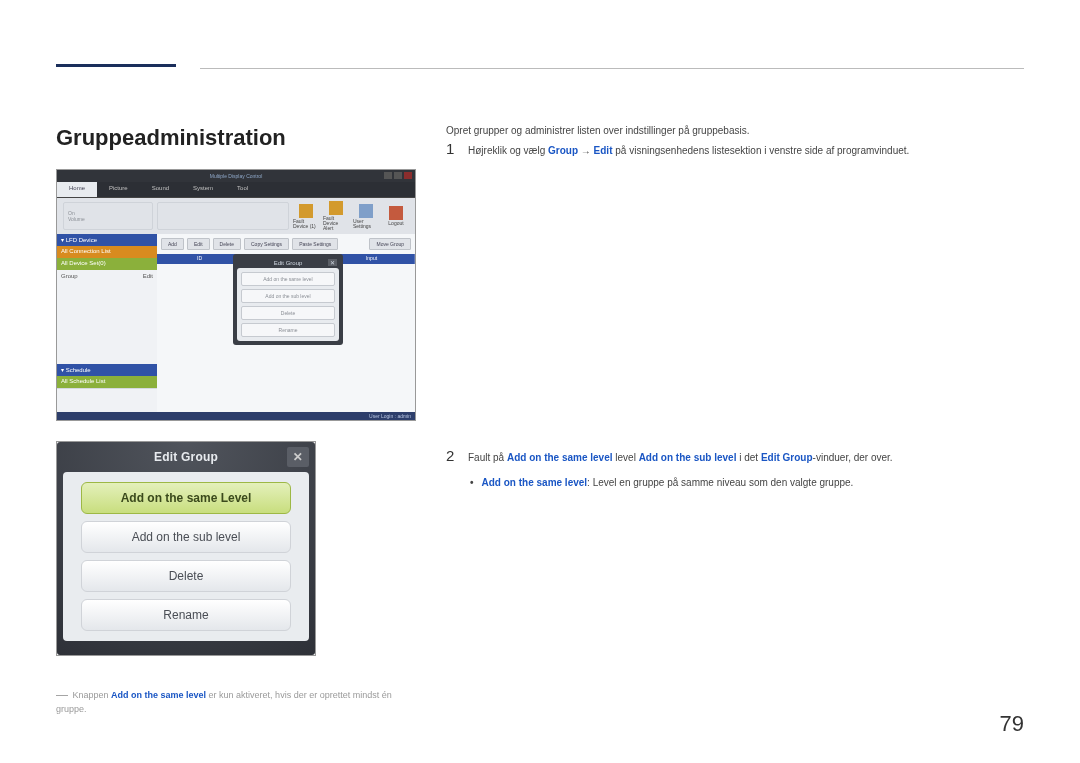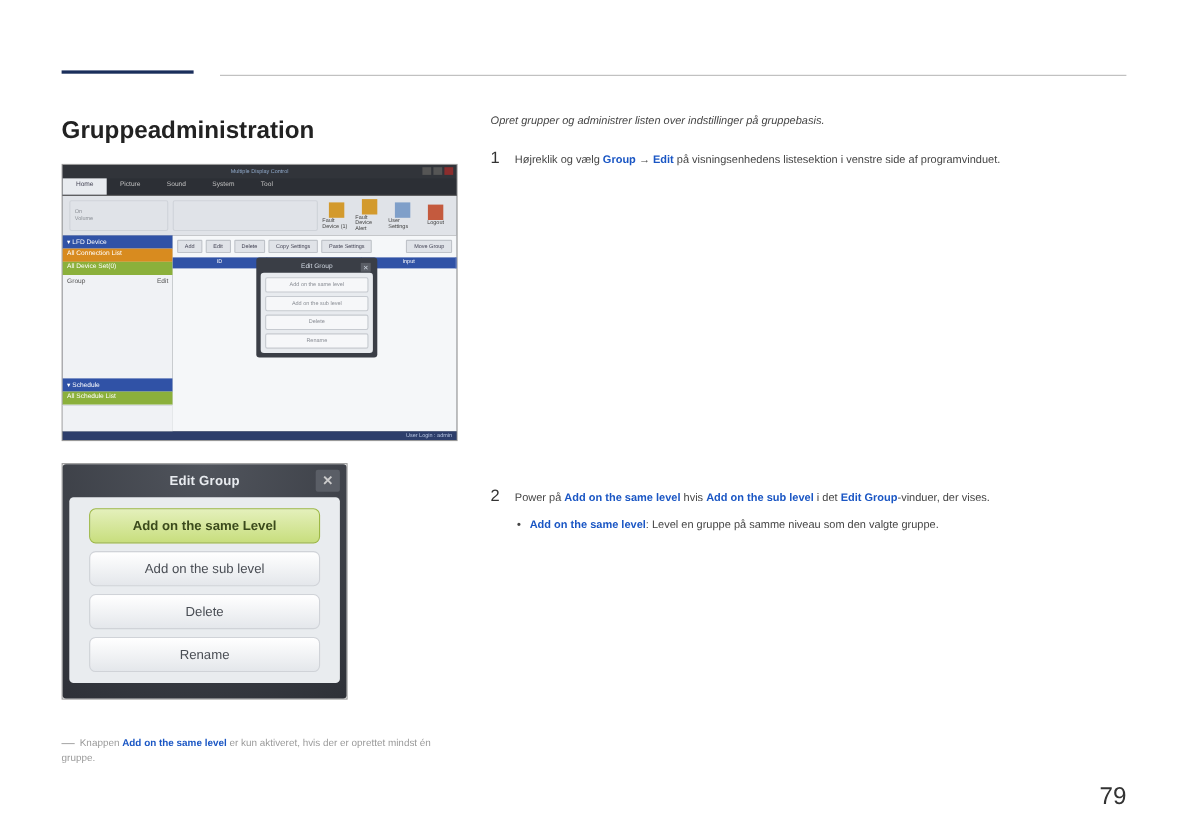--- a/index.html
+++ b/index.html
@@ -8,21 +8,21 @@
       padding: 0;
     }
     body {
       font-family: Arial, Helvetica, sans-serif;
       background: #fff;
       width: 1080px;
       height: 763px;
       position: relative;
     }
     .page-container {
-      padding: 60px 56px 0 56px;
+      padding: 80px 56px 0 56px;
     }
     .top-bar {
       position: absolute;
       top: 64px;
       left: 56px;
       width: 120px;
       height: 3px;
       background: #1a2e5b;
     }
     .hr-line {
@@ -315,22 +315,21 @@
       color: #9a9a9a;
       margin-top: 32px;
       line-height: 1.3;
     }
     .footnote .kw { color: #1a56c4; font-weight: bold; }
     .footnote .dash { font-size: 12px; vertical-align: -1px; padding-right: 2px; color: #9a9a9a; }
     
     .intro-line {
       font-size: 10px;
       color: #444;
-      margin-bottom: 19px;
-      font-style: italic;
+      margin-bottom: 4px;
     }
     .note-line {
       font-size: 9px;
       color: #9a9a9a;
       margin-bottom: 18px;
     }
     .note-line .dash { font-size: 12px; vertical-align: -1px; padding-right: 2px; }
     .step {
       display: flex;
       gap: 12px;
@@ -495,21 +494,21 @@
         <div class="step-text">
           <span>Højreklik og vælg </span><span class="kw">Group</span><span class="arrow"> → </span><span class="kw">Edit</span><span> på visningsenhedens listesektion i venstre side af programvinduet.</span>
         </div>
       </div>
 
       <div class="step-2-spacer"></div>
 
       <div class="step">
         <div class="step-num">2</div>
         <div class="step-text">
-          <span>Power på </span><span class="kw">Add on the same level</span><span> hvis </span><span class="kw">Add on the sub level</span><span> i det </span><span class="kw">Edit Group</span><span>-vinduer, der vises.</span>
+          <span>Fault på </span><span class="kw">Add on the same level</span><span> level </span><span class="kw">Add on the sub level</span><span> i det </span><span class="kw">Edit Group</span><span>-vinduer, der over.</span>
         </div>
       </div>
       <div class="sub-bullet">
         <span class="dot">•</span>
         <span>
           <span class="kw">Add on the same level</span><span>: Level en gruppe på samme niveau som den valgte gruppe.</span>
         </span>
       </div>
     </div>
   </div>

